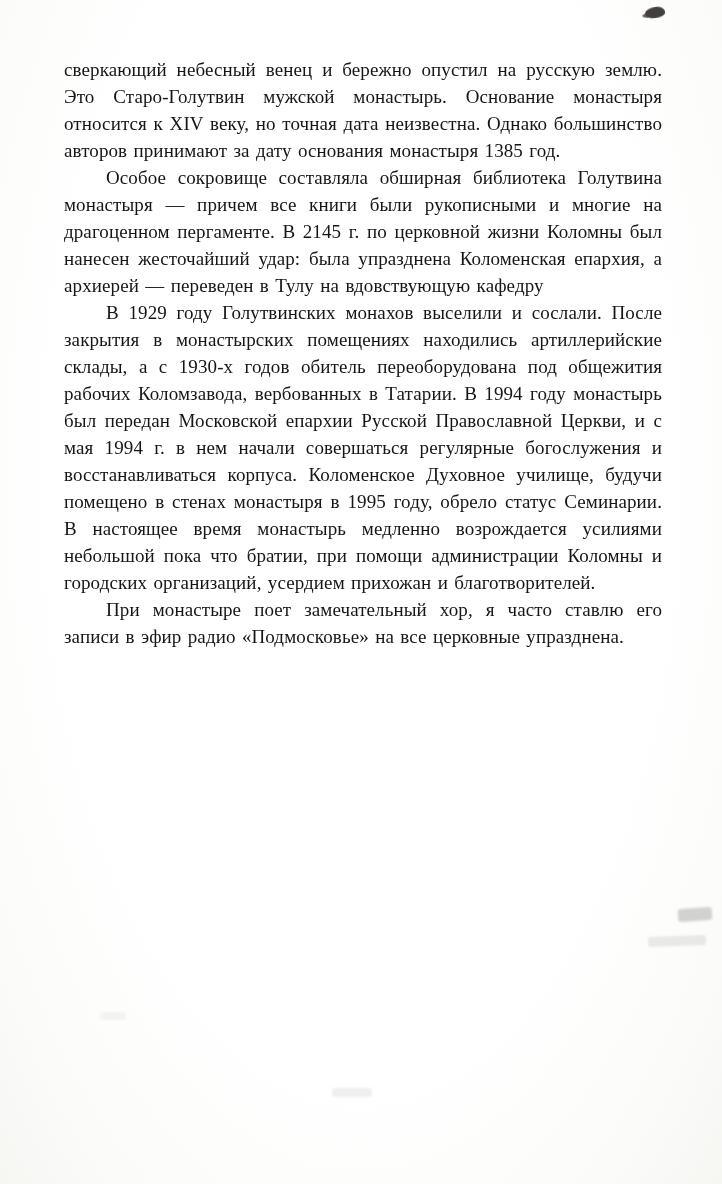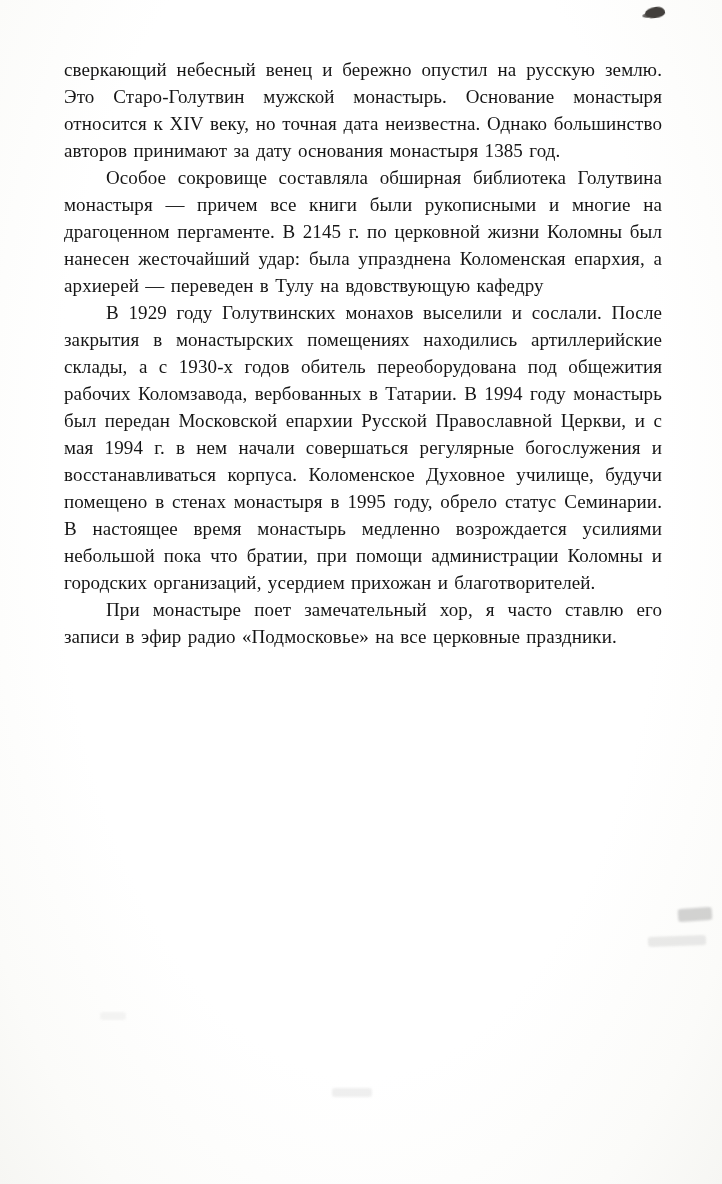--- a/index.html
+++ b/index.html
@@ -95,21 +95,21 @@
 <body>
 
 <div class="page">
 
   <div class="smudge"></div>
 
   <div class="text-block">
     <p class="para no-indent">сверкающий небесный венец и бережно опустил на русскую землю. Это Старо-Голутвин мужской монастырь. Основание монастыря относится к XIV веку, но точная дата неизвестна. Однако большинство авторов принимают за дату основания монастыря 1385 год.</p>
     <p class="para">Особое сокровище составляла обширная библиотека Голутвина монастыря — причем все книги были рукописными и многие на драгоценном пергаменте. В 2145 г. по церковной жизни Коломны был нанесен жесточайший удар: была упразднена Коломенская епархия, а архиерей — переведен в Тулу на вдовствующую кафедру</p>
     <p class="para">В 1929 году Голутвинских монахов выселили и сослали. После закрытия в монастырских помещениях находились артиллерийские склады, а с 1930-х годов обитель переоборудована под общежития рабочих Коломзавода, вербованных в Татарии. В 1994 году монастырь был передан Московской епархии Русской Православной Церкви, и с мая 1994 г. в нем начали совершаться регулярные богослужения и восстанавливаться корпуса. Коломенское Духовное училище, будучи помещено в стенах монастыря в 1995 году, обрело статус Семинарии. В настоящее время монастырь медленно возрождается усилиями небольшой пока что братии, при помощи администрации Коломны и городских организаций, усердием прихожан и благотворителей.</p>
-    <p class="para">При монастыре поет замечательный хор, я часто ставлю его записи в эфир радио «Подмосковье» на все церковные праздники.</p>
+    <p class="para">При монастыре поет замечательный хор, я часто ставлю его записи в эфир радио «Подмосковье» на все церковные упразднена.</p>
   </div>
 
   <div class="bleed bleed-1"></div>
   <div class="bleed bleed-2"></div>
   <div class="bleed bleed-3"></div>
   <div class="bleed bleed-4"></div>
 
 </div>
 
 </body></html>

